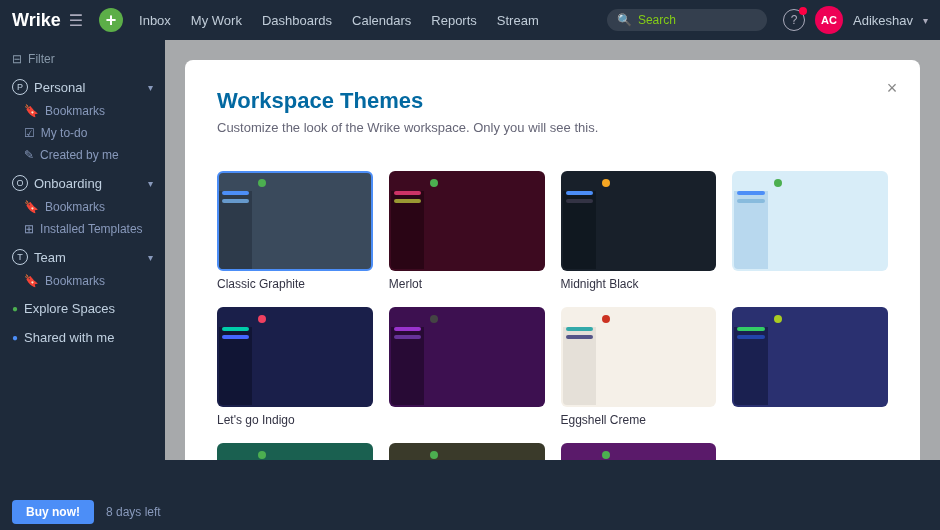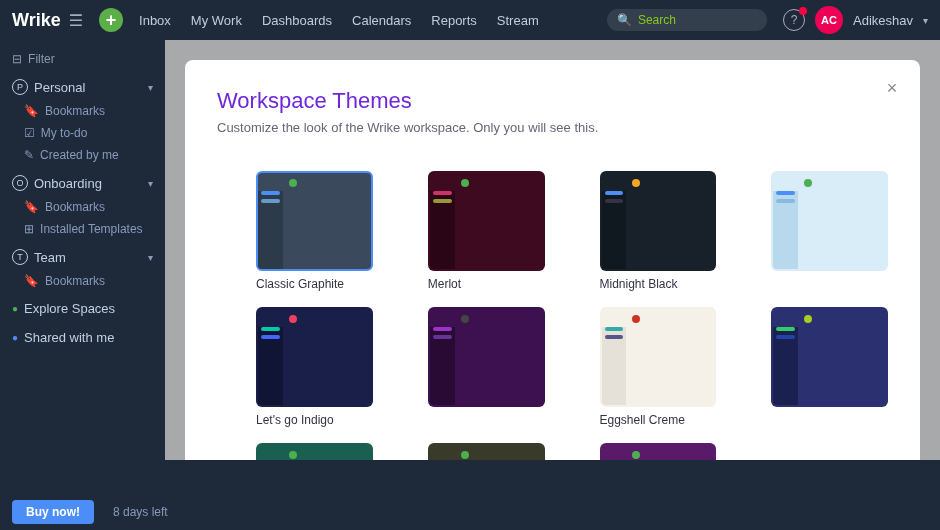--- a/index.html
+++ b/index.html
@@ -172,22 +172,22 @@
       background: #fff;
       border-radius: 8px;
       width: 760px;
       max-height: 480px;
       padding: 28px 32px 20px;
       position: relative;
       overflow-y: auto;
     }
     .modal-title {
       font-size: 22px;
-      font-weight: 400;
-      color: #6d28d9;
+      font-weight: 700;
+      color: #0369a1;
       margin-bottom: 6px;
     }
     .modal-subtitle {
       font-size: 13px;
       color: #6677889;
       color: #667;
       margin-bottom: 36px;
     }
     .modal-close {
       position: absolute;
@@ -203,21 +203,20 @@
 
     
     .theme-grid {
       display: grid;
       grid-template-columns: repeat(4, 1fr);
       gap: 16px;
       margin-bottom: 20px;
     }
     .theme-item {
       cursor: pointer;
-      margin-left: 39px;
     }
     .theme-preview {
       border-radius: 6px;
       overflow: hidden;
       height: 100px;
       position: relative;
       border: 2px solid transparent;
       margin-bottom: 6px;
     }
     .theme-preview.selected {
@@ -233,21 +232,21 @@
       height: 100%;
     }
 
     
     .bottom-bar {
       height: 36px;
       background: #1e2a3a;
       display: flex;
       align-items: center;
       padding: 0 12px;
-      gap: 19px;
+      gap: 12px;
       flex-shrink: 0;
       margin-top: 34px;
     }
     .buy-btn {
       background: #4c8ef7;
       color: #fff;
       border: none;
       border-radius: 4px;
       padding: 5px 14px;
       font-size: 12px;

